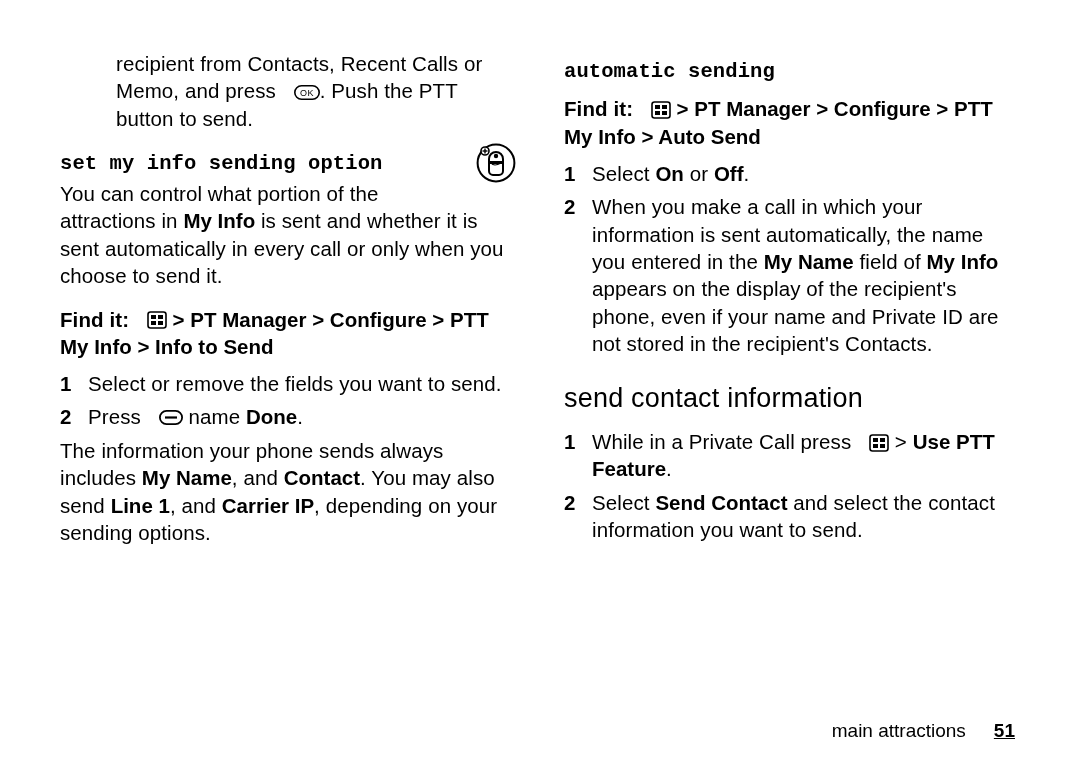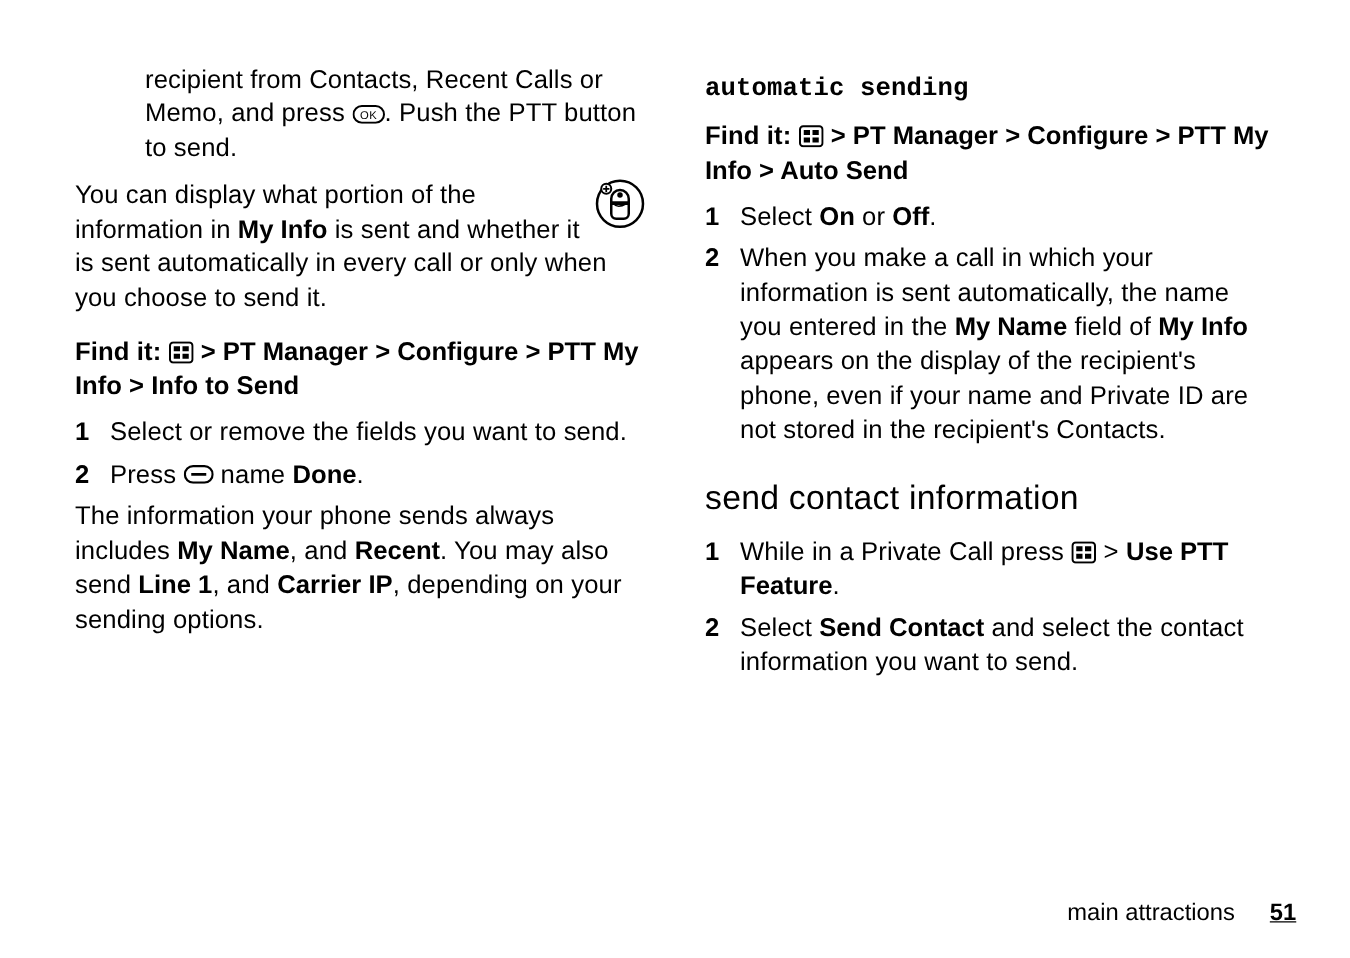--- a/index.html
+++ b/index.html
@@ -73,37 +73,38 @@
   .num {
     width: 28px;
     flex: 0 0 28px;
     font-weight: 700;
   }
   .numbody {
     flex: 1 1 auto;
   }
   .footer {
     position: absolute;
-    right: 43px;
+    right: 65px;
     bottom: 24px;
     font-size: 19px;
     display: flex;
     align-items: baseline;
     gap: 28px;
   }
   .footer .pg {
     font-weight: 700;
     text-decoration: underline;
   }
   
   .icon {
     display: inline-flex;
     vertical-align: middle;
     position: relative;
     top: -1px;
+    margin-left: 12px;
   }
   .icon svg { display: block; }
   .feat-icon {
     float: right;
     margin: 2px 0 4px 10px;
   }
 </style>
 </head>
 <body>
 
@@ -126,22 +127,23 @@
           <circle cx="20" cy="20" r="18.4" fill="none" stroke="#000" stroke-width="2"></circle>
           <circle cx="9" cy="8" r="4" fill="#fff" stroke="#000" stroke-width="1.6"></circle>
           <line x1="9" y1="5.5" x2="9" y2="10.5" stroke="#000" stroke-width="1.4"></line>
           <line x1="6.5" y1="8" x2="11.5" y2="8" stroke="#000" stroke-width="1.4"></line>
           <path d="M20 9 a7 7 0 0 1 7 7 v3 h-14 v-3 a7 7 0 0 1 7 -7 z" fill="none" stroke="#000" stroke-width="2"></path>
           <circle cx="20" cy="13" r="2.2" fill="#000"></circle>
           <path d="M13 20 h14 v8 a4 4 0 0 1 -4 4 h-6 a4 4 0 0 1 -4 -4 z" fill="none" stroke="#000" stroke-width="2"></path>
           <path d="M15 20 q3 4 10 0" fill="none" stroke="#000" stroke-width="1.2"></path>
         </svg>
       </span>
+      <div class="sub-h">set my info sending option</div>
       <p class="para">
-        <span>You can display what portion of the information in </span><span class="cond">My Info</span><span> is sent and whether it is sent automatically in every call or only when you choose to send it.</span>
+        <span>You can control what portion of the attractions in </span><span class="cond">My Info</span><span> is sent and whether it is sent automatically in every call or only when you choose to send it.</span>
       </p>
     </div>
 
     <div class="find-line">
       <b>Find it: </b><span class="icon">
           <svg width="20" height="18" viewBox="0 0 20 18">
             <rect x="1" y="1" width="18" height="16" rx="2.5" fill="none" stroke="#000" stroke-width="1.6"></rect>
             <rect x="4" y="4" width="5" height="4" fill="#000"></rect>
             <rect x="11" y="4" width="5" height="4" fill="#000"></rect>
             <rect x="4" y="10" width="5" height="4" fill="#000"></rect>
@@ -162,21 +164,21 @@
               <svg width="24" height="15" viewBox="0 0 24 15">
                 <rect x="0.9" y="0.9" width="22.2" height="13.2" rx="6.6" fill="none" stroke="#000" stroke-width="1.8"></rect>
                 <line x1="6" y1="7.5" x2="18" y2="7.5" stroke="#000" stroke-width="2.2"></line>
               </svg>
             </span><span> name </span><span class="cond">Done</span><span>.</span>
         </div>
       </div>
     </div>
 
     <p class="para">
-      <span>The information your phone sends always includes </span><span class="cond">My Name</span><span>, and </span><span class="cond">Recent</span><span>. You may also send </span><span class="cond">Line 1</span><span>, and </span><span class="cond">Carrier IP</span><span>, depending on your sending options.</span>
+      <span>The information your phone sends always includes </span><span class="cond">My Name</span><span>, and </span><span class="cond">Contact</span><span>. You may also send </span><span class="cond">Line 1</span><span>, and </span><span class="cond">Carrier IP</span><span>, depending on your sending options.</span>
     </p>
   </div>
 
   <div class="col">
 
     <div class="sub-h">automatic sending</div>
 
     <div class="find-line">
       <b>Find it: </b><span class="icon">
           <svg width="20" height="18" viewBox="0 0 20 18">

